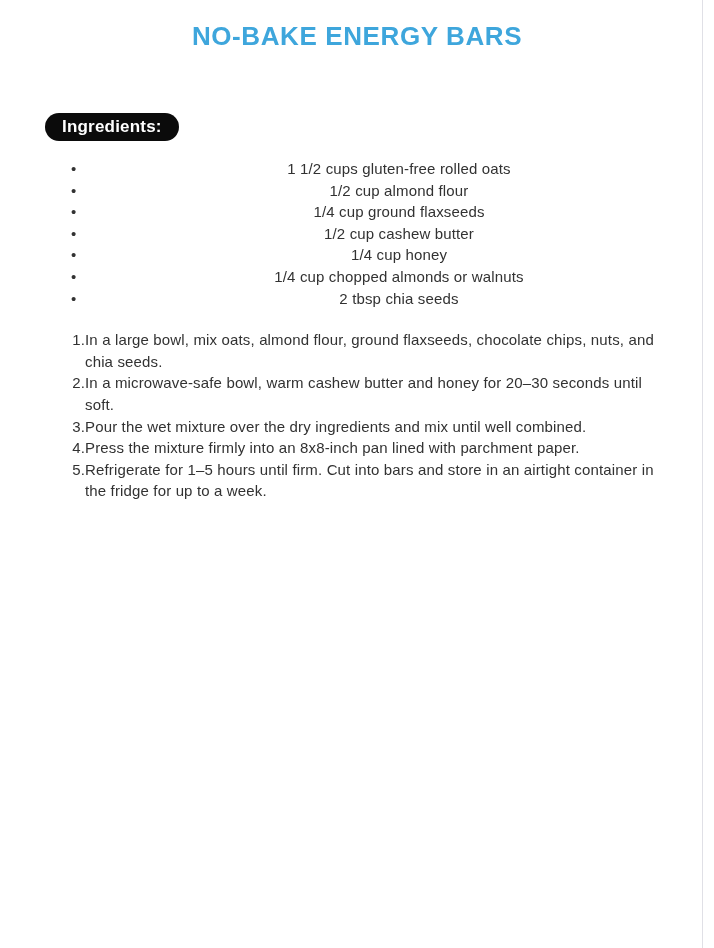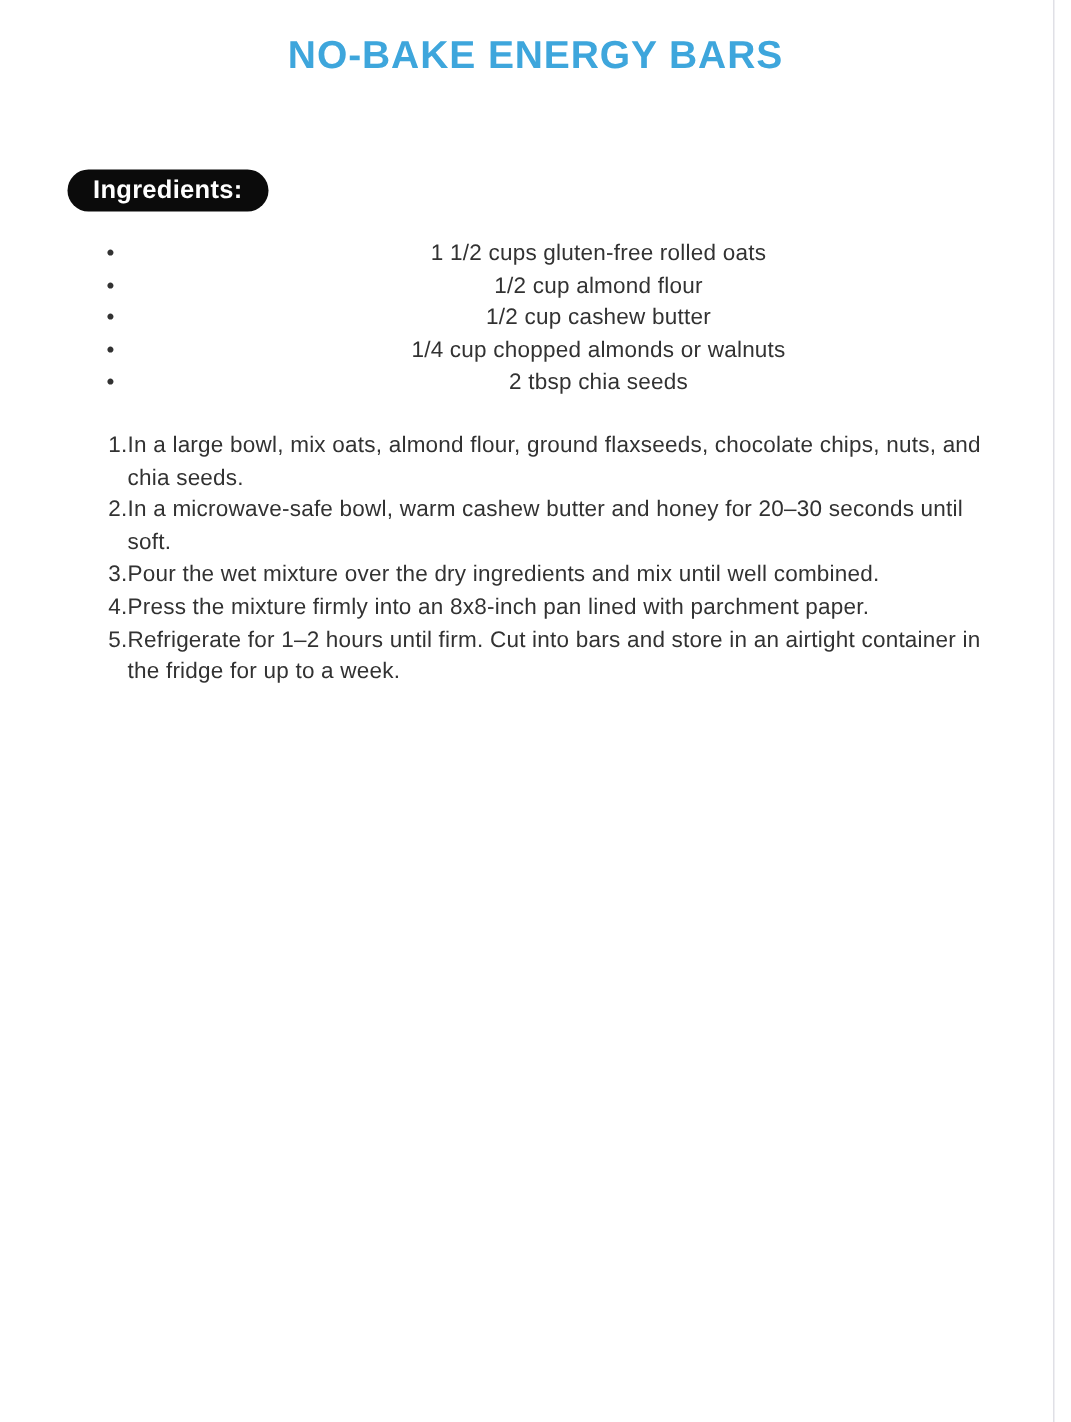--- a/index.html
+++ b/index.html
@@ -106,29 +106,31 @@
 
   <h1 class="title">NO-BAKE ENERGY BARS</h1>
 
   <div>
     <span class="section-badge badge-ingredients">Ingredients:</span>
   </div>
 
   <ul class="ingredient-list">
     <li>1 1/2 cups gluten-free rolled oats</li>
     <li>1/2 cup almond flour</li>
+    <li>1/4 cup ground flaxseeds</li>
     <li>1/2 cup cashew butter</li>
+    <li>1/4 cup honey</li>
     <li>1/4 cup chopped almonds or walnuts</li>
     <li>2 tbsp chia seeds</li>
   </ul>
 
 
   <ol class="instruction-list">
     <li>In a large bowl, mix oats, almond flour, ground flaxseeds, chocolate chips, nuts, and chia seeds.</li>
     <li>In a microwave-safe bowl, warm cashew butter and honey for 20–30 seconds until soft.</li>
     <li>Pour the wet mixture over the dry ingredients and mix until well combined.</li>
     <li>Press the mixture firmly into an 8x8-inch pan lined with parchment paper.</li>
-    <li>Refrigerate for 1–2 hours until firm. Cut into bars and store in an airtight container in the fridge for up to a week.</li>
+    <li>Refrigerate for 1–5 hours until firm. Cut into bars and store in an airtight container in the fridge for up to a week.</li>
   </ol>
 
   <div class="page-edge-vline"></div>
 
 </div>
 
 </body></html>

